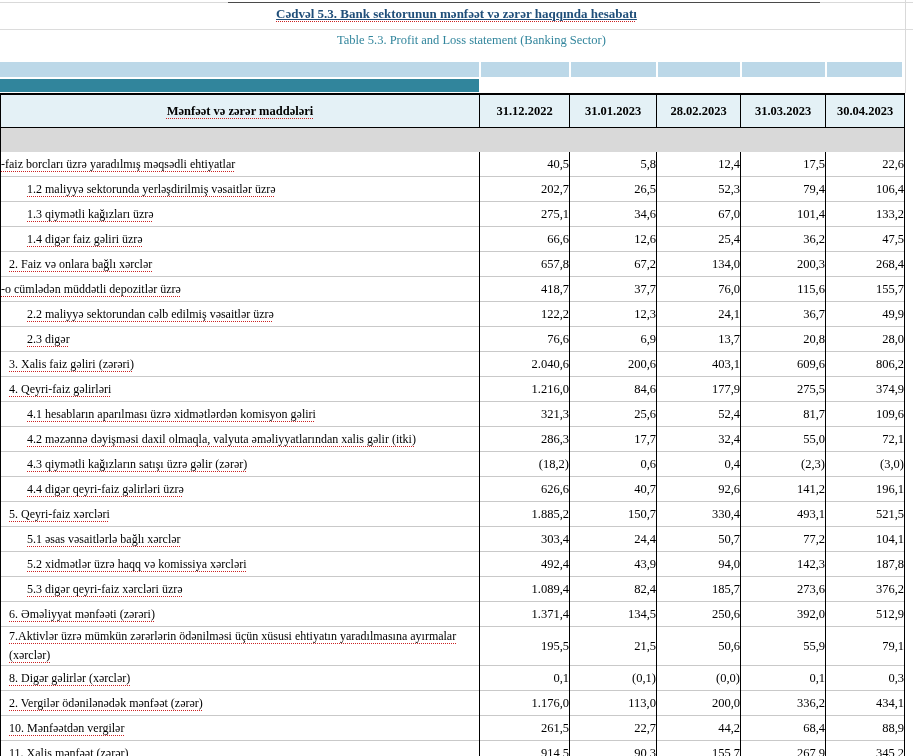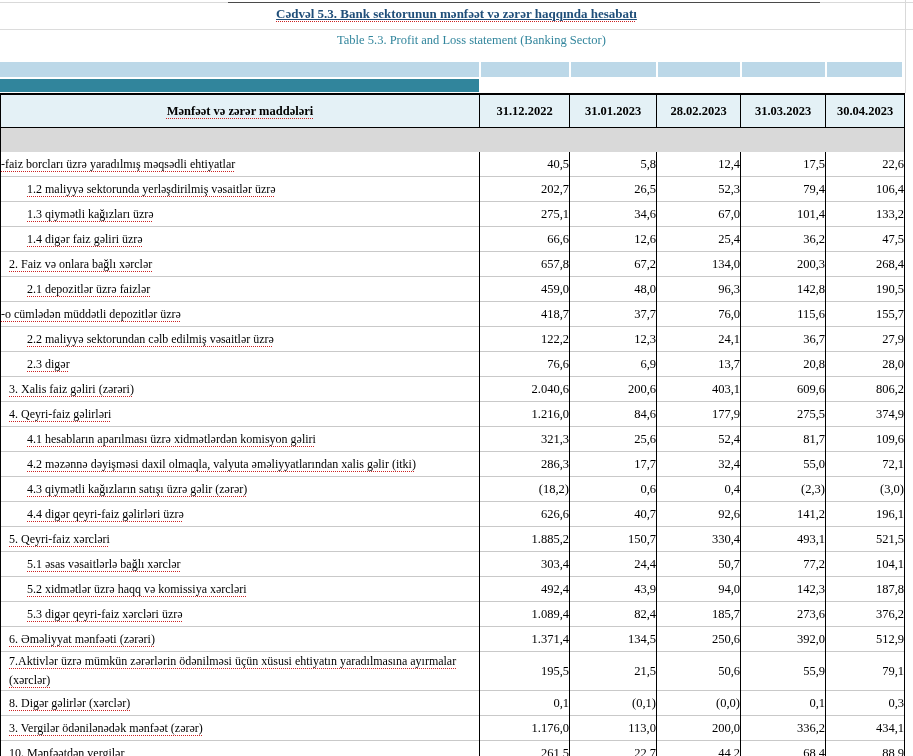--- a/index.html
+++ b/index.html
@@ -131,42 +131,34 @@
         </tr>
         <tr class="">
           <td class="label ind0"><span class="sq">2. Faiz və onlara bağlı xərclər</span></td>
           <td class="num">657,8</td>
           <td class="num">67,2</td>
           <td class="num">134,0</td>
           <td class="num">200,3</td>
           <td class="num">268,4</td>
         </tr>
         <tr class="">
-          <td class="label ind2"><span class="sq">2.1 depozitlər üzrə faizlər</span></td>
-          <td class="num">459,0</td>
-          <td class="num">48,0</td>
-          <td class="num">96,3</td>
-          <td class="num">142,8</td>
-          <td class="num">190,5</td>
-        </tr>
-        <tr class="">
           <td class="label ind1"><span class="sq">-o cümlədən müddətli depozitlər üzrə</span></td>
           <td class="num">418,7</td>
           <td class="num">37,7</td>
           <td class="num">76,0</td>
           <td class="num">115,6</td>
           <td class="num">155,7</td>
         </tr>
         <tr class="">
           <td class="label ind2"><span class="sq">2.2 maliyyə sektorundan cəlb edilmiş vəsaitlər üzrə</span></td>
           <td class="num">122,2</td>
           <td class="num">12,3</td>
           <td class="num">24,1</td>
           <td class="num">36,7</td>
-          <td class="num">27,9</td>
+          <td class="num">49,9</td>
         </tr>
         <tr class="">
           <td class="label ind2"><span class="sq">2.3 digər</span></td>
           <td class="num">76,6</td>
           <td class="num">6,9</td>
           <td class="num">13,7</td>
           <td class="num">20,8</td>
           <td class="num">28,0</td>
         </tr>
         <tr class="">
@@ -267,21 +259,21 @@
         </tr>
         <tr class="">
           <td class="label ind0"><span class="sq">8. Digər gəlirlər (xərclər)</span></td>
           <td class="num">0,1</td>
           <td class="num">(0,1)</td>
           <td class="num">(0,0)</td>
           <td class="num">0,1</td>
           <td class="num">0,3</td>
         </tr>
         <tr class="">
-          <td class="label ind0"><span class="sq">3. Vergilər ödənilənədək mənfəət (zərər)</span></td>
+          <td class="label ind0"><span class="sq">2. Vergilər ödənilənədək mənfəət (zərər)</span></td>
           <td class="num">1.176,0</td>
           <td class="num">113,0</td>
           <td class="num">200,0</td>
           <td class="num">336,2</td>
           <td class="num">434,1</td>
         </tr>
         <tr class="">
           <td class="label ind0"><span class="sq">10. Mənfəətdən vergilər</span></td>
           <td class="num">261,5</td>
           <td class="num">22,7</td>

